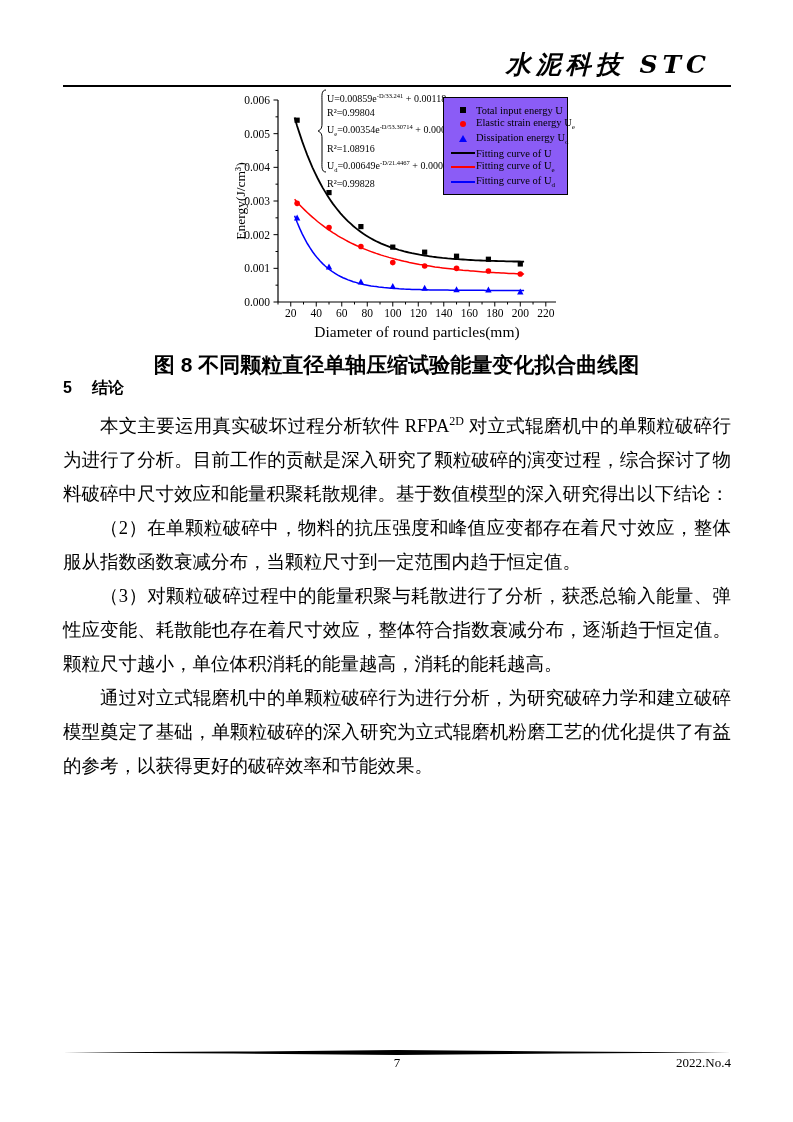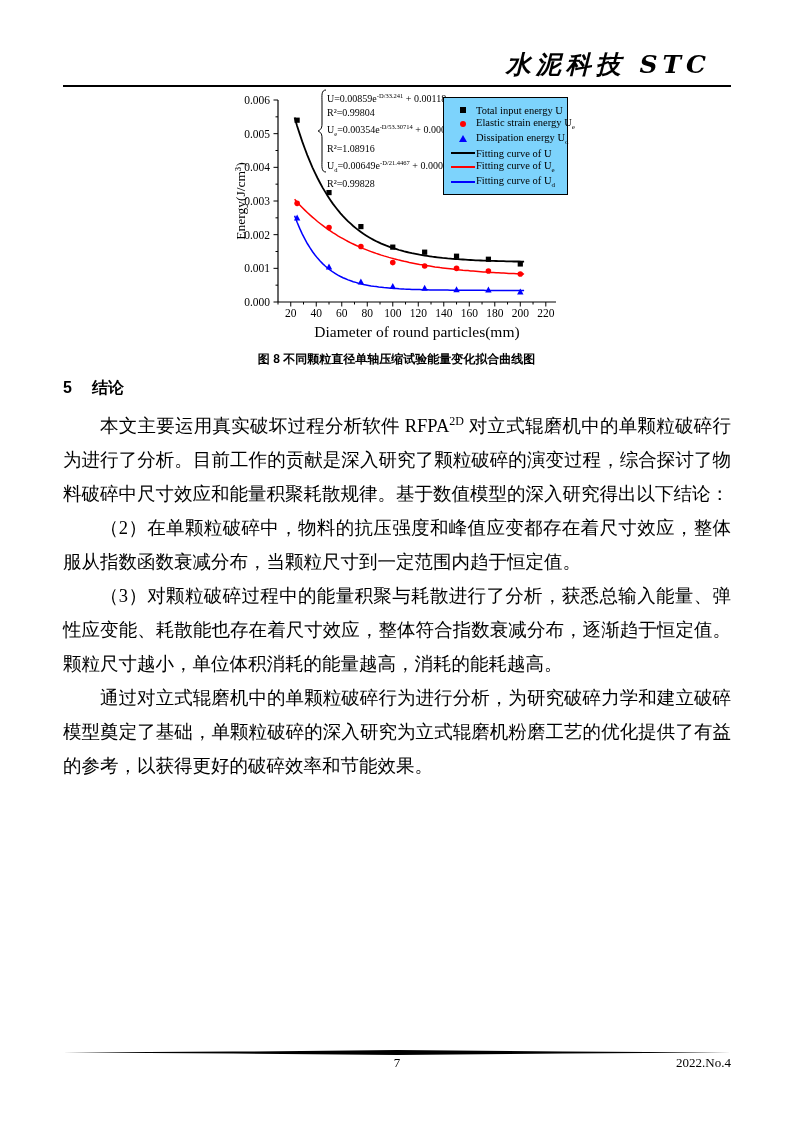--- a/index.html
+++ b/index.html
@@ -18,34 +18,34 @@
   .header-rule{top:85px;left:63px;width:668px;height:2px;background:#000;}
   
   .chart-wrap{top:88px;left:235px;width:340px;height:260px;}
   .equations{
     top:89px;left:327px;font-size:10px;line-height:14px;white-space:nowrap;
     font-family:"Liberation Serif","DejaVu Serif",serif;
   }
   .equations sup,.equations sub{font-size:6.5px;}
   .eq-brace{top:89px;left:316px;width:12px;height:84px;}
   .legend-box{
-    top:97px;left:443px;width:125px;border:1px solid #000;background:#7dd3fc;
+    top:97px;left:443px;width:125px;border:1px solid #000;background:#8b5cf6;
     padding:5px 4px 5px 6px;box-sizing:border-box;
   }
   .legend-row{display:flex;align-items:center;height:14.3px;font-size:10.5px;white-space:nowrap;}
   .legend-row .mk{width:26px;display:flex;justify-content:center;align-items:center;flex:none;}
   .legend-row sub{font-size:7px;}
   .mk-square{width:6px;height:6px;background:#000;}
   .mk-circle{width:6px;height:6px;border-radius:50%;background:#f00;}
   .mk-triangle{width:0;height:0;border-left:4px solid transparent;border-right:4px solid transparent;border-bottom:7px solid #00f;}
   .mk-line{width:24px;height:2px;}
   .figure-caption{
     top:351px;left:0;width:793px;text-align:center;
     font-family:"Liberation Sans","DejaVu Sans",sans-serif;
-    font-weight:bold;font-size:12px;
+    font-weight:bold;font-size:21px;
   }
   
   .section-heading{
     top:378px;left:63px;font-family:"Liberation Sans","DejaVu Sans",sans-serif;
     font-weight:bold;font-size:16px;
   }
   .section-heading .num{margin-right:20px;}
   .body-text{
     top:404px;left:63px;width:668px;
     font-size:18.5px;line-height:34px;text-align:justify;

